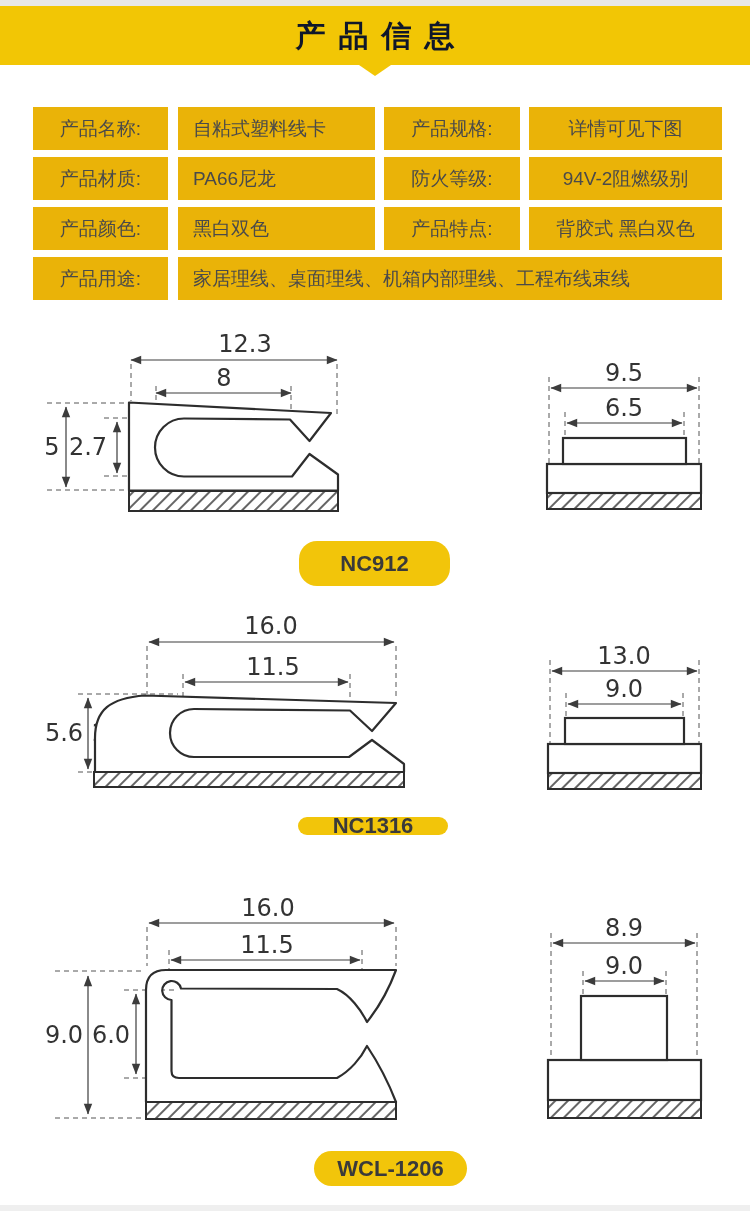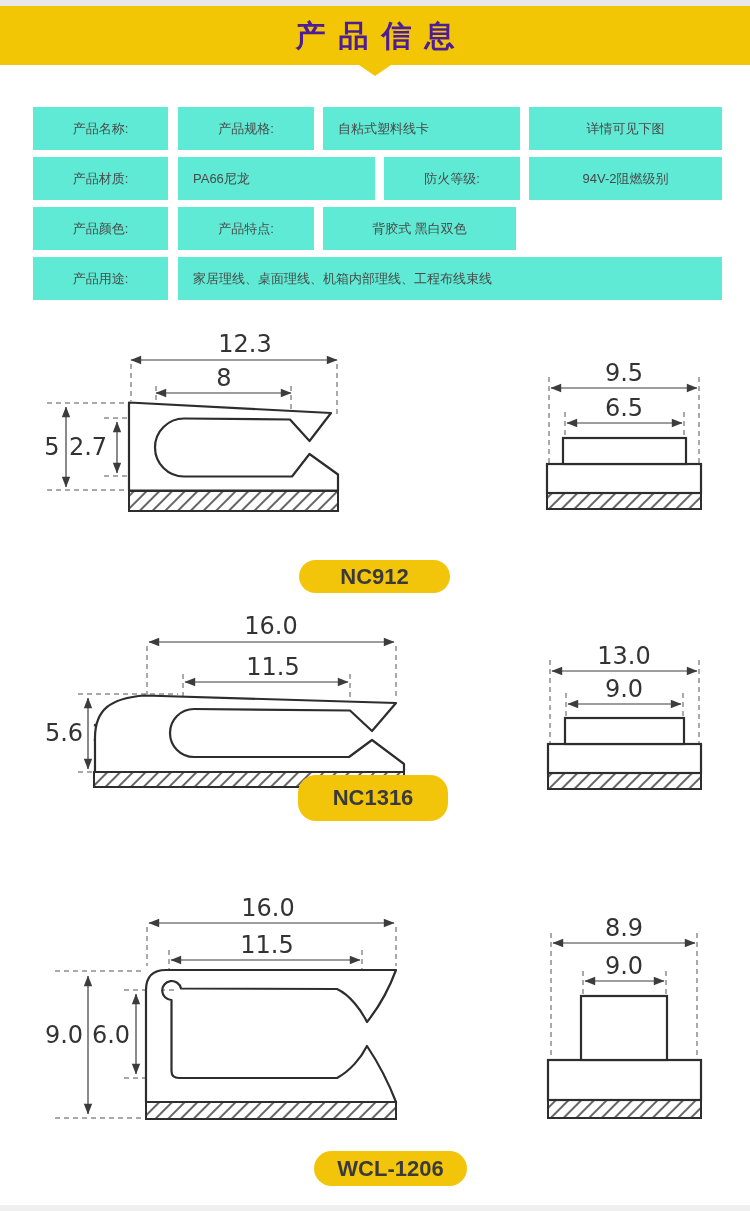--- a/index.html
+++ b/index.html
@@ -4,31 +4,31 @@
 <style>
   html,body { margin:0; padding:0; background:#fff; }
   .page {
     position:relative; width:750px; height:1211px; background:#ffffff;
     overflow:hidden; font-family:"Liberation Sans", sans-serif;
   }
   .top-strip { position:absolute; left:0; top:0; width:750px; height:6px; background:#e8e8e8; }
   .banner { position:absolute; left:0; top:6px; width:750px; height:59px; background:#f2c605; }
   .banner-title {
     margin:0; height:59px; line-height:59px; text-align:center;
-    font-size:30px; font-weight:700; color:#4c1d95; letter-spacing:13px; text-indent:13px;
+    font-size:30px; font-weight:700; color:#0f172a; letter-spacing:13px; text-indent:13px;
   }
   .banner-arrow {
     position:absolute; left:359px; top:65px; width:0; height:0;
     border-left:16px solid transparent; border-right:16px solid transparent;
     border-top:11px solid #f2c605;
   }
   .info-table { position:absolute; left:33px; top:107px; width:689px; }
   .t-row { display:flex; height:43px; margin-bottom:7px; }
   .t-cell {
-    background:#5eead4; color:#4a4a4a; font-size:13px;
+    background:#eab308; color:#4a4a4a; font-size:19px;
     display:flex; align-items:center; box-sizing:border-box;
   }
   .c-label1 { width:135px; justify-content:center; margin-right:10px; }
   .c-value1 { width:197px; justify-content:flex-start; padding-left:15px; margin-right:9px; }
   .c-label2 { width:136px; justify-content:center; margin-right:9px; }
   .c-value2 { width:193px; justify-content:center; }
   .c-valuefull { width:544px; justify-content:flex-start; padding-left:15px; }
   .drawing { position:absolute; }
   .pill {
     position:absolute; background:#f2c50a; border-radius:18px;
@@ -45,32 +45,33 @@
 
   <div class="top-strip"></div>
   <div class="banner">
     <h1 class="banner-title">产品信息</h1>
   </div>
   <div class="banner-arrow"></div>
 
   <div class="info-table">
     <div class="t-row">
       <div class="t-cell c-label1">产品名称:</div>
+      <div class="t-cell c-value1">自粘式塑料线卡</div>
       <div class="t-cell c-label2">产品规格:</div>
-      <div class="t-cell c-value1">自粘式塑料线卡</div>
       <div class="t-cell c-value2">详情可见下图</div>
     </div>
     <div class="t-row">
       <div class="t-cell c-label1">产品材质:</div>
       <div class="t-cell c-value1">PA66尼龙</div>
       <div class="t-cell c-label2">防火等级:</div>
       <div class="t-cell c-value2">94V-2阻燃级别</div>
     </div>
     <div class="t-row">
       <div class="t-cell c-label1">产品颜色:</div>
+      <div class="t-cell c-value1">黑白双色</div>
       <div class="t-cell c-label2">产品特点:</div>
       <div class="t-cell c-value2">背胶式 黑白双色</div>
     </div>
     <div class="t-row">
       <div class="t-cell c-label1">产品用途:</div>
       <div class="t-cell c-valuefull">家居理线、桌面理线、机箱内部理线、工程布线束线</div>
     </div>
   </div>
 
   <svg class="drawing" style="left:40px; top:330px;" width="310" height="185" viewBox="40 330 310 185">
@@ -131,21 +132,21 @@
       <line x1="565" y1="412" x2="565" y2="437" stroke="#555" stroke-width="1" stroke-dasharray="5,4"></line>
       <line x1="684" y1="412" x2="684" y2="437" stroke="#555" stroke-width="1" stroke-dasharray="5,4"></line>
       <line x1="567" y1="423" x2="682" y2="423" stroke="#3c3c3c" stroke-width="1.2" marker-start="url(#ar2)" marker-end="url(#ar2)"></line>
       <text x="624" y="416" text-anchor="middle">6.5</text>
     </g>
     <rect x="547" y="493" width="154" height="16" fill="url(#h2)" stroke="#2d2d2d" stroke-width="2"></rect>
     <rect x="547" y="464" width="154" height="29" fill="#fff" stroke="#2d2d2d" stroke-width="2.2"></rect>
     <rect x="563" y="438" width="123" height="26" fill="#fff" stroke="#2d2d2d" stroke-width="2.2"></rect>
   </svg>
 
-  <div class="pill" style="left:299px; top:560px; width:151px; height:33px;">NC912</div>
+  <div class="pill" style="left:299px; top:541px; width:151px; height:45px;">NC912</div>
 
   <svg class="drawing" style="left:40px; top:612px;" width="380" height="180" viewBox="40 612 380 180">
     <defs>
       <marker id="ar3" viewBox="0 0 10 8" refX="9" refY="4" markerWidth="10" markerHeight="8" orient="auto-start-reverse">
         <path d="M0.5,0.5 L9.5,4 L0.5,7.5 z" fill="#3c3c3c"></path>
       </marker>
       <pattern id="h3" width="9" height="9" patternUnits="userSpaceOnUse" patternTransform="rotate(45)">
         <rect width="9" height="9" fill="#fff"></rect>
         <line x1="1" y1="0" x2="1" y2="9" stroke="#333" stroke-width="1.5"></line>
       </pattern>
@@ -198,21 +199,21 @@
       <line x1="566" y1="693" x2="566" y2="717" stroke="#555" stroke-width="1" stroke-dasharray="5,4"></line>
       <line x1="683" y1="693" x2="683" y2="717" stroke="#555" stroke-width="1" stroke-dasharray="5,4"></line>
       <line x1="568" y1="704" x2="681" y2="704" stroke="#3c3c3c" stroke-width="1.2" marker-start="url(#ar4)" marker-end="url(#ar4)"></line>
       <text x="624" y="697" text-anchor="middle">9.0</text>
     </g>
     <rect x="548" y="773" width="153" height="16" fill="url(#h4)" stroke="#2d2d2d" stroke-width="2"></rect>
     <rect x="548" y="744" width="153" height="29" fill="#fff" stroke="#2d2d2d" stroke-width="2.2"></rect>
     <rect x="565" y="718" width="119" height="26" fill="#fff" stroke="#2d2d2d" stroke-width="2.2"></rect>
   </svg>
 
-  <div class="pill" style="left:298px; top:775px; width:150px; height:46px;">NC1316</div>
+  <div class="pill" style="left:298px; top:817px; width:150px; height:18px;">NC1316</div>
 
   <svg class="drawing" style="left:40px; top:893px;" width="380" height="235" viewBox="40 893 380 235">
     <defs>
       <marker id="ar5" viewBox="0 0 10 8" refX="9" refY="4" markerWidth="10" markerHeight="8" orient="auto-start-reverse">
         <path d="M0.5,0.5 L9.5,4 L0.5,7.5 z" fill="#3c3c3c"></path>
       </marker>
       <pattern id="h5" width="9" height="9" patternUnits="userSpaceOnUse" patternTransform="rotate(45)">
         <rect width="9" height="9" fill="#fff"></rect>
         <line x1="1" y1="0" x2="1" y2="9" stroke="#333" stroke-width="1.5"></line>
       </pattern>

